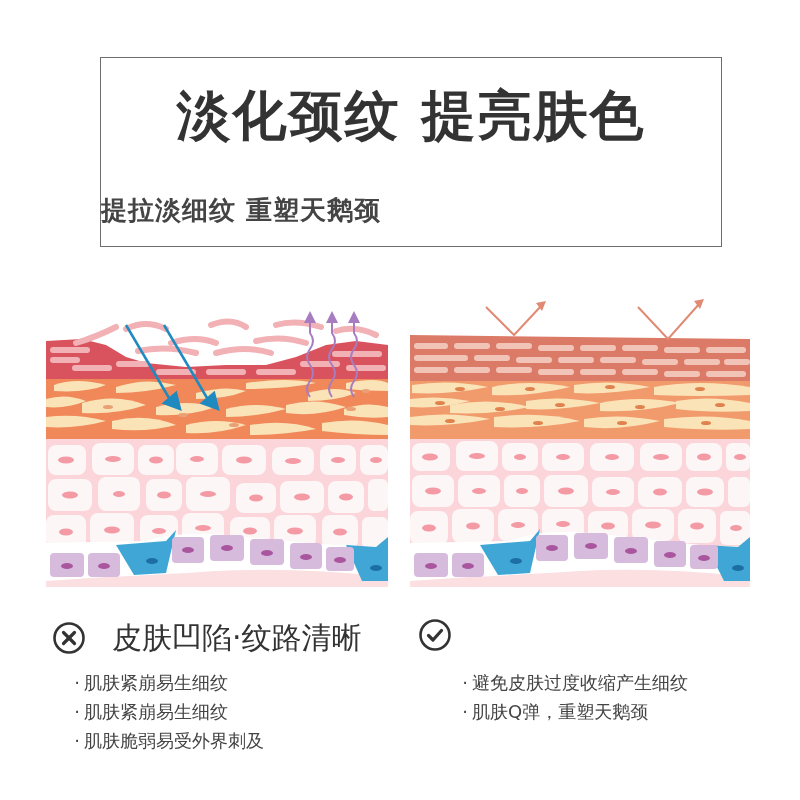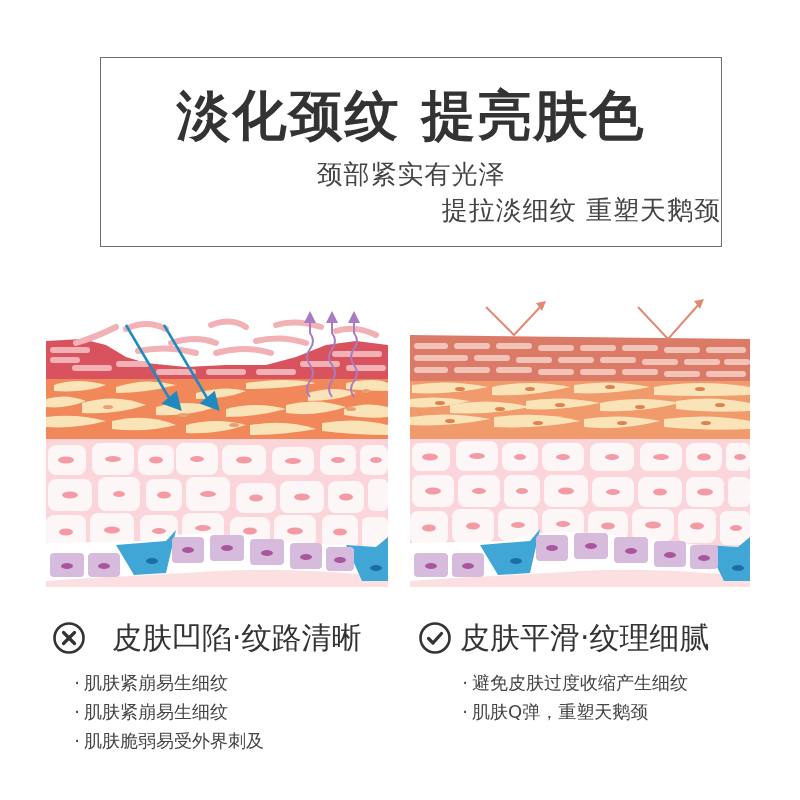--- a/index.html
+++ b/index.html
@@ -12,22 +12,22 @@
   }
   .title-main {
     position: absolute; left: 0; right: 0; top: 28px; text-align: center;
     font-size: 54px; font-weight: bold; color: #333; letter-spacing: 2px; line-height: 60px;
   }
   .title-sub1 {
     position: absolute; left: 0; right: 0; top: 100px; text-align: center;
     font-size: 26px; color: #444; line-height: 32px; letter-spacing: 1px;
   }
   .title-sub2 {
-    position: absolute; left: 0; right: 0; top: 136px; text-align: right;
-    font-size: 26px; font-weight: normal; color: #444; line-height: 32px; letter-spacing: 1px;
+    position: absolute; left: 0; right: 0; top: 136px; text-align: left;
+    font-size: 26px; font-weight: bold; color: #444; line-height: 32px; letter-spacing: 1px;
   }
 
   .illus { position: absolute; }
   .illus-left { left: 46px; top: 305px; width: 342px; height: 290px; }
   .illus-right { left: 410px; top: 295px; width: 340px; height: 300px; }
 
   .caption {
     position: absolute; top: 618px;
     display: flex; align-items: center;
     font-size: 30px; color: #333; line-height: 40px;
@@ -40,21 +40,20 @@
   .bullets-left { left: 72px; }
   .bullets-right { left: 460px; }
   .bullets li { list-style: none; white-space: nowrap; }
   .bullets li .dot { display: inline-block; width: 10px; text-align: center; margin-right: 2px; }
 </style>
 </head>
 <body>
 
 <div class="title-box">
   <div class="title-main">淡化颈纹 提亮肤色</div>
-  <div class="title-sub1">颈部紧实有光泽</div>
   <div class="title-sub2">提拉淡细纹 重塑天鹅颈</div>
 </div>
 
 <div class="illus illus-left">
   <svg width="342" height="290" viewBox="0 0 342 290" xmlns="http://www.w3.org/2000/svg">
 
     <rect x="0" y="240" width="342" height="42" fill="#fbdfe1"></rect>
 
     <rect x="0" y="130" width="342" height="120" fill="#fbd5d9"></rect>
 
@@ -367,21 +366,20 @@
     <line x1="22.5" y1="11.5" x2="11.5" y2="22.5" stroke="#333" stroke-width="3.2" stroke-linecap="round"></line>
   </svg>
   <span>皮肤凹陷·纹路清晰</span>
 </div>
 
 <div class="caption caption-right">
   <svg class="icon" viewBox="0 0 34 34">
     <circle cx="17" cy="17" r="14.5" fill="none" stroke="#333" stroke-width="2.6"></circle>
     <polyline points="10.5,17.5 15,22 23.5,12.5" fill="none" stroke="#333" stroke-width="3.2" stroke-linecap="round" stroke-linejoin="round"></polyline>
   </svg>
-  <span>皮肤平滑·纹理细腻</span>
 </div>
 
 <ul class="bullets bullets-left">
   <li><span class="dot">·</span><span>肌肤紧崩易生细纹</span></li>
   <li><span class="dot">·</span><span>肌肤紧崩易生细纹</span></li>
   <li><span class="dot">·</span><span>肌肤脆弱易受外界刺及</span></li>
 </ul>
 
 <ul class="bullets bullets-right">
   <li><span class="dot">·</span><span>避免皮肤过度收缩产生细纹</span></li>

